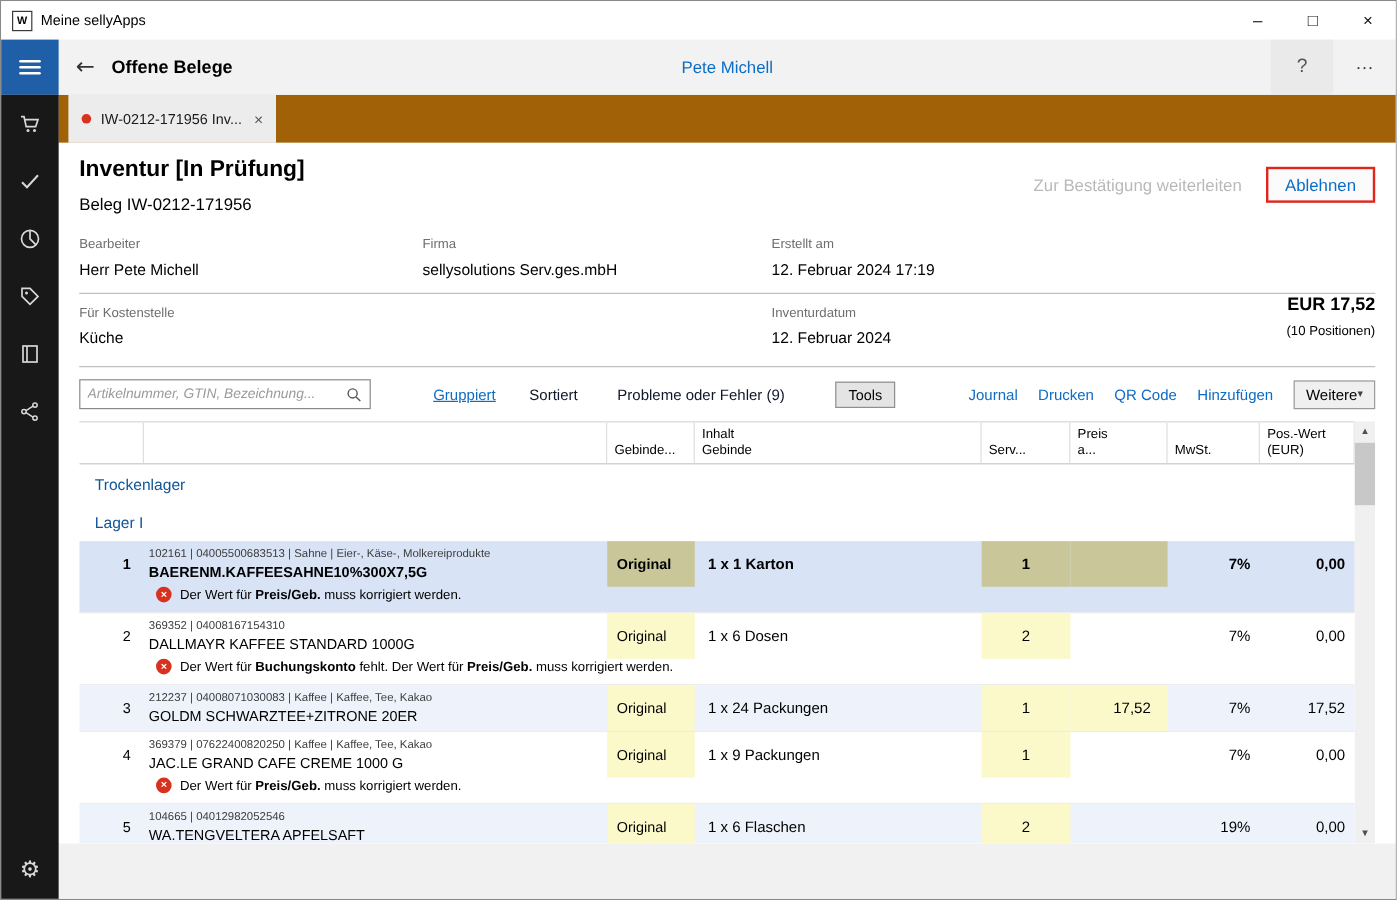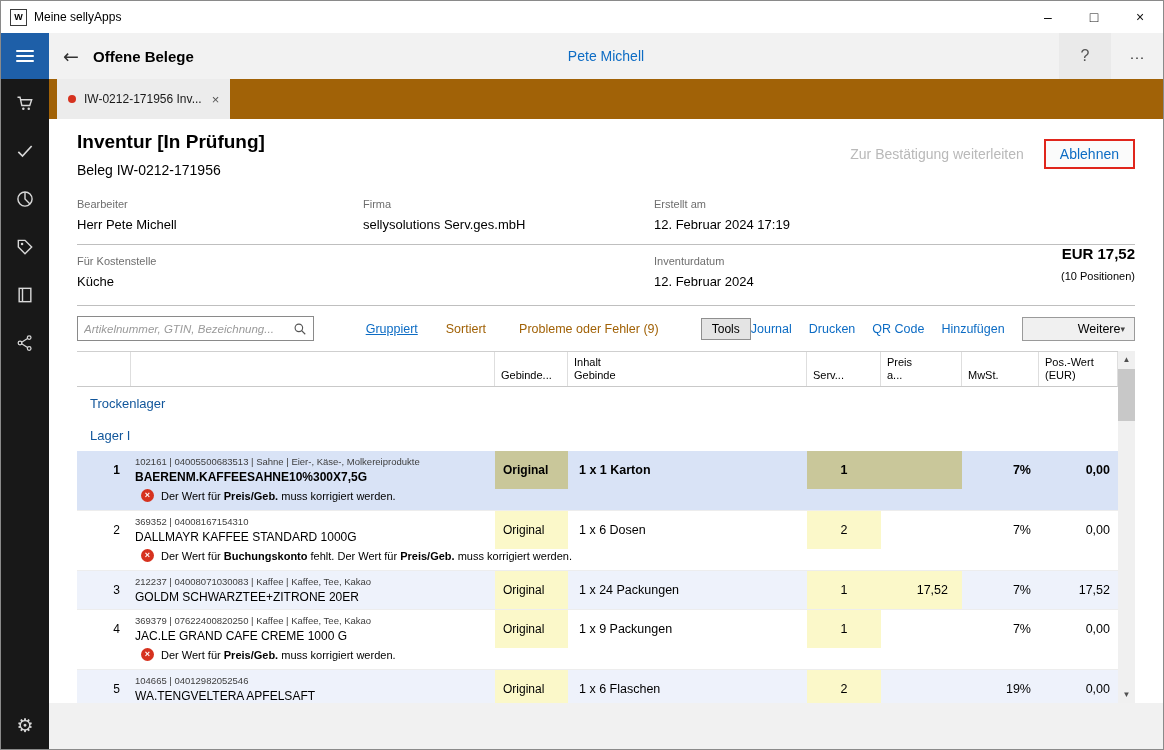--- a/index.html
+++ b/index.html
@@ -39,21 +39,21 @@
   .hdr-btn.help{background:#eaeaea;font-size:16px;color:#555}
 
   
   .tabbar{height:40px;flex:0 0 40px;background:#a16207;display:flex;align-items:stretch}
   .tab{margin-left:8px;background:#ececec;display:flex;align-items:center;gap:8px;padding:0 11px;cursor:pointer}
   .tab-dot{width:8px;height:8px;border-radius:50%;background:var(--err,#d6321f)}
   .tab-label{font-size:12px;color:#1a1a1a}
   .tab-close{font-size:13px;color:#555;margin-left:2px}
 
   
-  .content{flex:1;min-height:0;background:#fff;padding:0 28px;display:flex;flex-direction:column}
+  .content{flex:1;min-height:0;background:#fff;padding:0 17px;display:flex;flex-direction:column}
   .doc-head{padding-top:12px;display:flex;justify-content:space-between;align-items:flex-start;margin-bottom:14px}
   .doc-title{font-size:19px;font-weight:bold}
   .doc-beleg{font-size:14px;margin-top:9px}
   .doc-actions{display:flex;align-items:center;gap:20px;margin-top:8px}
   .forward-link{color:var(--disabled,#b9b9b9);font-size:14px;cursor:default}
   .reject-btn{background:#fbfbfb;border:2px solid var(--reject,#e0261c);color:var(--link,#0d6cc4);
     font-size:14px;padding:5px 14px;cursor:pointer;font-family:inherit}
 
   .fields-row{display:grid;border-bottom:1px solid #bfbfbf;position:relative}
   .fields-row.row1{grid-template-columns:286px 291px 1fr;padding:6px 0 12px}
@@ -65,26 +65,26 @@
   .total-positions{font-size:11px;margin-top:8px}
 
   
   .toolbar{display:flex;align-items:center;margin:10px 0;font-size:12.5px;flex:0 0 auto}
   .search-box{width:243px;height:25px;border:1px solid #8a8a8a;background:#fff;display:flex;align-items:center;padding:0 6px}
   .search-input{border:none;outline:none;flex:1;font-size:11.5px;font-family:inherit;min-width:0}
   .search-input::placeholder{font-style:italic;color:#9a9a9a}
   .search-icon svg{width:14px;height:14px;display:block}
   .tb-link{color:var(--link,#0d6cc4);cursor:pointer;white-space:nowrap}
   .tb-link.underline{text-decoration:underline}
-  .tb-plain{color:#a16207;cursor:pointer;white-space:nowrap}
+  .tb-plain{color:#0f172a;cursor:pointer;white-space:nowrap}
   .ml-a{margin-left:52px}.ml-b{margin-left:28px}.ml-c{margin-left:33px}.ml-d{margin-left:42px}
   .ml-auto{margin-left:auto}.ml-e{margin-left:17px}
   .tools-btn{border:1px solid #8f8f8f;background:#e4e4e4;font-size:12px;padding:3px 10px;cursor:pointer;font-family:inherit}
-  .weitere-btn{width:116px;border:1px solid #9a9a9a;background:#f0f0f0;display:flex;align-items:center;
-    justify-content:flex-end;padding:4px 9px;cursor:pointer}
+  .weitere-btn{width:68px;border:1px solid #9a9a9a;background:#f0f0f0;display:flex;align-items:center;
+    justify-content:center;padding:4px 9px;cursor:pointer}
   .chev{font-size:9px;color:#444}
 
   
   :root{--cols:53px minmax(0,1fr) 73px 239px 74px 81px 77px 79px}
   .table-wrap{flex:1;min-height:0;display:flex;overflow:hidden}
   .table-main{flex:1;min-width:0;border-top:1px solid #cfcfcf;overflow:hidden}
   .t-header{display:grid;grid-template-columns:var(--cols);height:35px;border-bottom:1px solid #c9c9c9;border-right:1px solid #dedede;font-size:11px}
   .hc{display:flex;align-items:flex-end;padding:2px 6px 4px;white-space:pre-line;line-height:1.2}
   .hc + .hc{border-left:1px solid #dedede}
   .t-group{padding:9px 0 8px 13px;color:var(--group,#11569b);font-size:13px;cursor:pointer}

